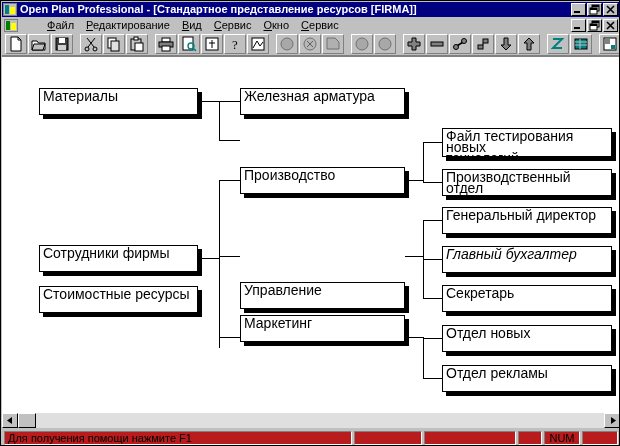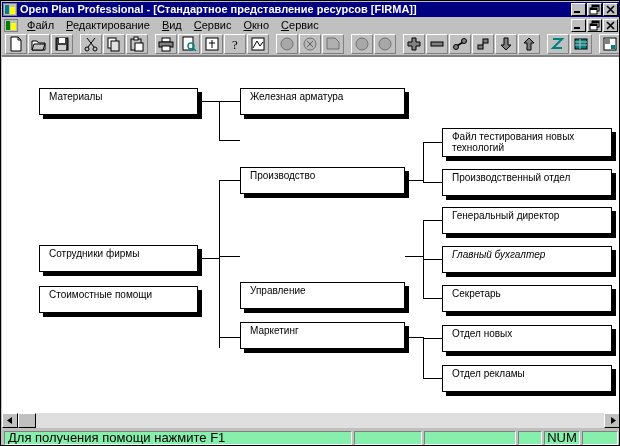--- a/index.html
+++ b/index.html
@@ -90,21 +90,21 @@
     flex: 0 0 auto;
   }
   .mdi-icon::before {
     content:""; position:absolute; left:1px; top:1px;
     width:4px; height:9px; background:#008000;
   }
   .mdi-icon::after {
     content:""; position:absolute; left:6px; top:3px;
     width:5px; height:7px; background:#ffff00;
   }
-  .menu-items { display:flex; flex: 1 1 auto; }
+  .menu-items { display:flex; flex: 1 1 auto; margin-left: 20px; }
   .menu-item {
     font-size: 11px; color: #000;
     padding: 1px 6px;
     line-height: 13px;
     white-space: nowrap;
   }
   .menu-item:first-letter { text-decoration: underline; }
   .menubar .winbtns { padding-right: 2px; }
 
   
@@ -144,23 +144,23 @@
   }
   .canvas { position:absolute; left:0; top:0; width:618px; height:356px; }
 
   
   .node {
     position: absolute;
     background: #ffffff;
     border: 1px solid #000000;
     box-sizing: border-box;
     box-shadow: 4px 4px 0 0 #000000;
-    font-size: 10px;
+    font-size: 14px;
     color: #000;
-    padding: 2px 3px 0 9px;
+    padding: 2px 3px 0 3px;
     line-height: 11px;
     overflow: hidden;
     white-space: pre-line;
   }
 
   
   .ln { position: absolute; background: #000000; }
   .lh { height: 1px; }
   .lv { width: 1px; }
 
@@ -205,27 +205,27 @@
     position: absolute; left: 1px; top: 428px;
     width: 618px; height: 17px;
     background: #c0c0c0;
     box-sizing: border-box;
     display: flex; align-items: center;
     padding: 1px 2px;
     gap: 2px;
   }
   .st-pane {
     height: 14px;
-    background: #86efac;
+    background: #b91c1c;
     border-top: 1px solid #808080;
     border-left: 1px solid #808080;
     border-right: 1px solid #ffffff;
     border-bottom: 1px solid #ffffff;
     box-sizing: border-box;
-    font-size: 13px;
+    font-size: 11px;
     line-height: 12px;
     color: #000;
     padding-left: 3px;
     overflow: hidden;
     white-space: nowrap;
   }
   .st-main { flex: 1 1 auto; }
   .st-s1 { width: 68px; flex: 0 0 auto; }
   .st-s2 { width: 92px; flex: 0 0 auto; }
   .st-s3 { width: 24px; flex: 0 0 auto; }
@@ -493,26 +493,26 @@
       <div class="ln lh" style="left:421px; top:202px; width:20px;"></div>
       <div class="ln lh" style="left:421px; top:241px; width:20px;"></div>
 
       <div class="ln lh" style="left:403px; top:280px; width:19px;"></div>
       <div class="ln lv" style="left:421px; top:281px; height:41px;"></div>
       <div class="ln lh" style="left:421px; top:281px; width:20px;"></div>
       <div class="ln lh" style="left:421px; top:321px; width:20px;"></div>
 
       <div class="node" style="left:37px; top:31px; width:159px; height:27px;">Материалы</div>
       <div class="node" style="left:37px; top:188px; width:159px; height:27px;">Сотрудники фирмы</div>
-      <div class="node" style="left:37px; top:229px; width:159px; height:27px;">Стоимостные помощи</div>
+      <div class="node" style="left:37px; top:229px; width:159px; height:27px;">Стоимостные ресурсы</div>
 
       <div class="node" style="left:238px; top:31px; width:165px; height:27px;">Железная арматура</div>
       <div class="node" style="left:238px; top:110px; width:165px; height:27px;">Производство</div>
       <div class="node" style="left:238px; top:186px; width:165px; height:27px;margin-top:39px;">Управление</div>
-      <div class="node" style="left:238px; top:265px; width:165px; height:27px;">Маркетинг</div>
+      <div class="node" style="left:238px; top:258px; width:165px; height:27px;">Маркетинг</div>
 
       <div class="node" style="left:440px; top:71px; width:170px; height:29px;">Файл тестирования новых
 технологий</div>
       <div class="node" style="left:440px; top:112px; width:170px; height:27px;">Производственный отдел</div>
       <div class="node" style="left:440px; top:150px; width:170px; height:27px;">Генеральный директор</div>
       <div class="node" style="left:440px; top:189px; width:170px; height:27px;font-style:italic;">Главный бухгалтер</div>
       <div class="node" style="left:440px; top:228px; width:170px; height:27px;">Секретарь</div>
       <div class="node" style="left:440px; top:268px; width:170px; height:27px;">Отдел новых</div>
       <div class="node" style="left:440px; top:308px; width:170px; height:27px;">Отдел рекламы</div>
 

